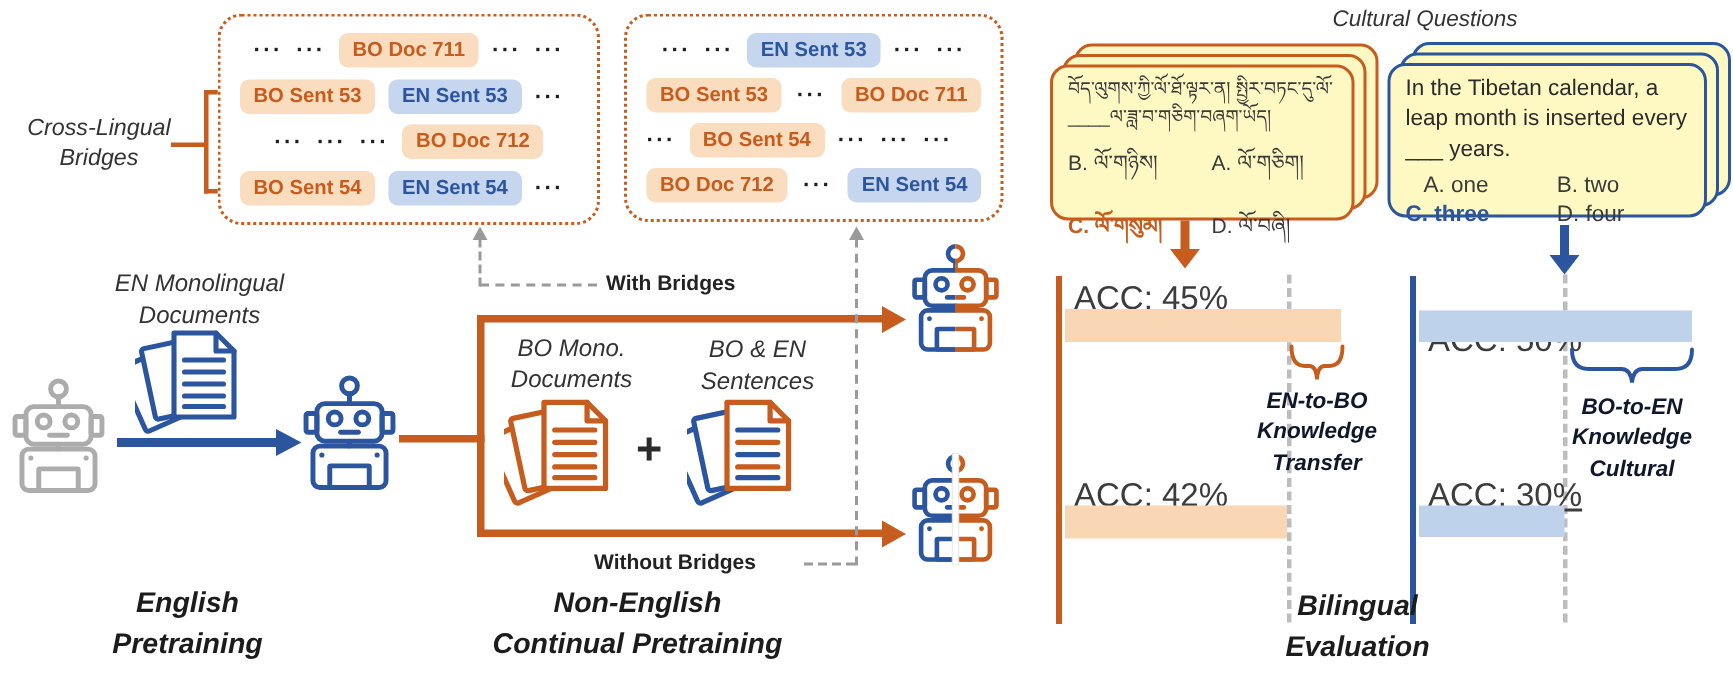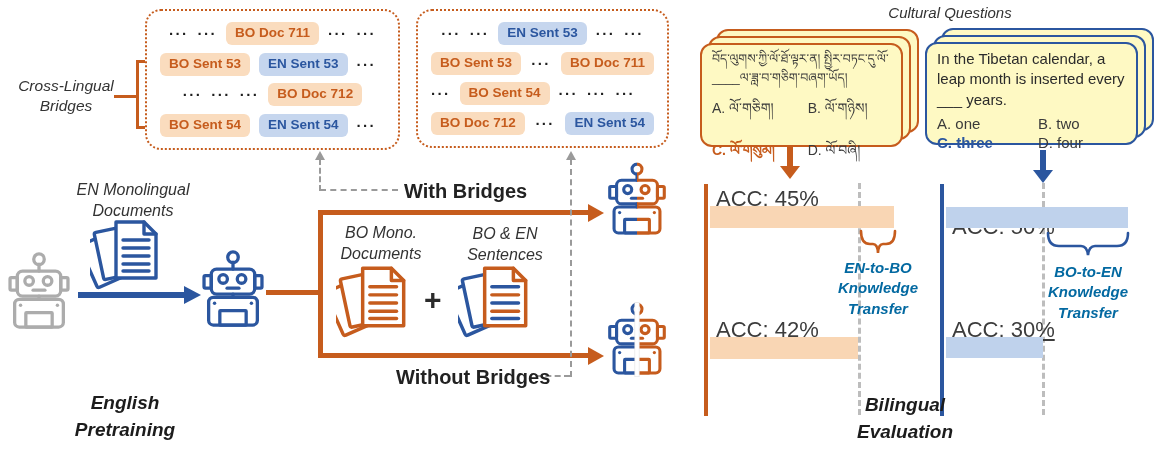--- a/index.html
+++ b/index.html
@@ -26,24 +26,24 @@
   .hline{position:absolute;background:var(--orange);}
   .vline{position:absolute;background:var(--orange);}
   .tri-right{position:absolute;width:0;height:0;border-top:9px solid transparent;border-bottom:9px solid transparent;}
   .tri-down{position:absolute;width:0;height:0;border-left:10px solid transparent;border-right:10px solid transparent;}
   .tri-up-gray{position:absolute;width:0;height:0;border-left:5px solid transparent;border-right:5px solid transparent;border-bottom:9px solid #9a9a9a;}
   .gdash-h{position:absolute;border-top:2px dashed #9a9a9a;}
   .gdash-v{position:absolute;border-left:2px dashed #9a9a9a;}
   .chart-dash{position:absolute;border-left:3px dashed var(--dash-gray);}
 
   .label{font-size:16px;color:#333;line-height:1.3;}
-  .flow-label{font-size:20px;font-weight:600;color:#222;}
+  .flow-label{font-size:14px;font-weight:600;color:#222;}
   .caption{font-size:19px;font-weight:600;color:#1c1c1c;line-height:1.4;}
   .acc{font-size:22px;color:#3c3c3c;}
-  .transfer{font-size:15px;font-weight:600;color:#0369a1;line-height:1.35;}
+  .transfer{font-size:15px;font-weight:600;color:#0f172a;line-height:1.35;}
   .bar{position:absolute;height:22px;}
   .axis{position:absolute;width:4px;}
 
   
   .card{position:absolute;background:#fef9c3;border-radius:12px;box-sizing:border-box;}
   .card.bo-b{border:2.5px solid var(--orange);}
   .card.en-b{border:2.5px solid var(--blue);}
   .card-content{padding:5px 10px;overflow:hidden;}
   .q-bo{font-size:12.5px;color:#3a3a3a;line-height:1.55;}
   .opt-grid{display:grid;grid-template-columns:1.1fr 1fr;column-gap:4px;row-gap:2px;margin-top:3px;}
@@ -213,55 +213,57 @@
 
   <div class="tri-up-gray" style="left:315px;top:151px;"></div>
   <div class="gdash-v" style="left:319px;top:159px;height:32px;"></div>
   <div class="gdash-h" style="left:320px;top:189px;width:78px;"></div>
   <div class="abs flow-label" style="left:404px;top:180px;">With Bridges</div>
 
   <div class="tri-up-gray" style="left:566px;top:151px;"></div>
   <div class="gdash-v" style="left:570px;top:159px;height:218px;"></div>
   <div class="gdash-h" style="left:536px;top:375px;width:34px;"></div>
   <div class="abs flow-label" style="left:396px;top:366px;">Without Bridges</div>
+  <div class="abs caption center pre" style="left:295px;top:390px;width:260px;">Non-English
+Continual Pretraining</div>
 
   <svg class="abs robot" style="left:606px;top:162px;" width="62" height="75" viewBox="0 0 100 120">
     <use href="#robot-shape" clip-path="url(#clipL)" style="color:var(--blue);"></use>
     <use href="#robot-shape" clip-path="url(#clipR)" style="color:var(--orange);"></use>
   </svg>
   <svg class="abs robot" style="left:606px;top:302px;" width="62" height="75" viewBox="0 0 100 120">
     <use href="#robot-shape" clip-path="url(#clipL)" style="color:var(--blue);"></use>
     <use href="#robot-shape" clip-path="url(#clipR)" style="color:var(--orange);"></use>
     <rect x="46.5" y="0" width="7" height="120" fill="#fff" stroke="#e3e3e3" stroke-width="1"></rect>
   </svg>
 
   <div class="abs title center" style="left:850px;top:4px;width:200px;">Cultural Questions</div>
 
   <div class="card bo-b" style="left:716px;top:29px;width:203px;height:104px;"></div>
   <div class="card bo-b" style="left:708px;top:36px;width:203px;height:104px;"></div>
   <div class="card bo-b" style="left:700px;top:43px;width:203px;height:104px;">
     <div class="card-content">
       <div class="q-bo">བོད་ལུགས་ཀྱི་ལོ་ཐོ་ལྟར་ན། སྤྱིར་བཏང་དུ་ལོ་</div>
       <div class="q-bo">____ལ་ཟླ་བ་གཅིག་བཞག་ཡོད།</div>
       <div class="opt-grid">
+        <span class="opt">B. ལོ་གཉིས།</span>
         <span class="opt">A. ལོ་གཅིག།</span>
-        <span class="opt">B. ལོ་གཉིས།</span>
         <span class="opt key-bo">C. ལོ་གསུམ།</span>
         <span class="opt">D. ལོ་བཞི།</span>
       </div>
     </div>
   </div>
 
   <div class="card en-b" style="left:941px;top:28px;width:213px;height:103px;"></div>
   <div class="card en-b" style="left:933px;top:35px;width:213px;height:103px;"></div>
   <div class="card en-b" style="left:925px;top:42px;width:213px;height:103px;">
     <div class="card-content">
       <div class="q-en">In the Tibetan calendar, a leap month is inserted every ___ years.</div>
       <div class="opt-grid" style="margin-top:5px;">
-        <span class="opt" style="font-size:15px;">A. one</span>
+        <span class="opt" style="font-size:15px;margin-left:12px;">A. one</span>
         <span class="opt" style="font-size:15px;">B. two</span>
         <span class="opt key-en" style="font-size:15px;">C. three</span>
         <span class="opt" style="font-size:15px;">D. four</span>
       </div>
     </div>
   </div>
 
   <div class="abs" style="left:787px;top:147px;width:6px;height:20px;background:var(--orange);"></div>
   <div class="tri-down" style="left:780px;top:166px;border-top:13px solid var(--orange);"></div>
   <div class="abs" style="left:1040px;top:150px;width:6px;height:21px;background:var(--blue);"></div>
@@ -282,20 +284,20 @@
 
   <div class="axis" style="left:940px;top:184px;height:232px;background:var(--blue);"></div>
   <div class="chart-dash" style="left:1042px;top:183px;height:232px;"></div>
   <div class="abs acc" style="left:952px;top:186px;margin-top:28px;">ACC: 50%</div>
   <div class="bar" style="left:946px;top:207px;width:182px;height:21px;background:var(--bar-blue);"></div>
   <svg class="abs" style="left:1046px;top:231px;" width="84" height="28" viewBox="0 0 84 28">
     <path d="M2,2 Q2,15 13,15 L35,15 Q41,15 42,24 Q43,15 49,15 L71,15 Q82,15 82,2" fill="none" stroke="var(--blue)" stroke-width="2.6" stroke-linecap="round"></path>
   </svg>
   <div class="abs transfer center pre" style="left:1028px;top:262px;width:120px;">BO-to-EN
 Knowledge
-Transfer</div>
+Cultural</div>
   <div class="abs acc" style="left:952px;top:317px;text-decoration:underline;">ACC: 30%</div>
   <div class="bar" style="left:946px;top:337px;width:97px;height:21px;background:var(--bar-blue);"></div>
 
   <div class="abs caption center pre" style="left:800px;top:392px;width:210px;">Bilingual
 Evaluation</div>
 
 </div>
 
 </body></html>

